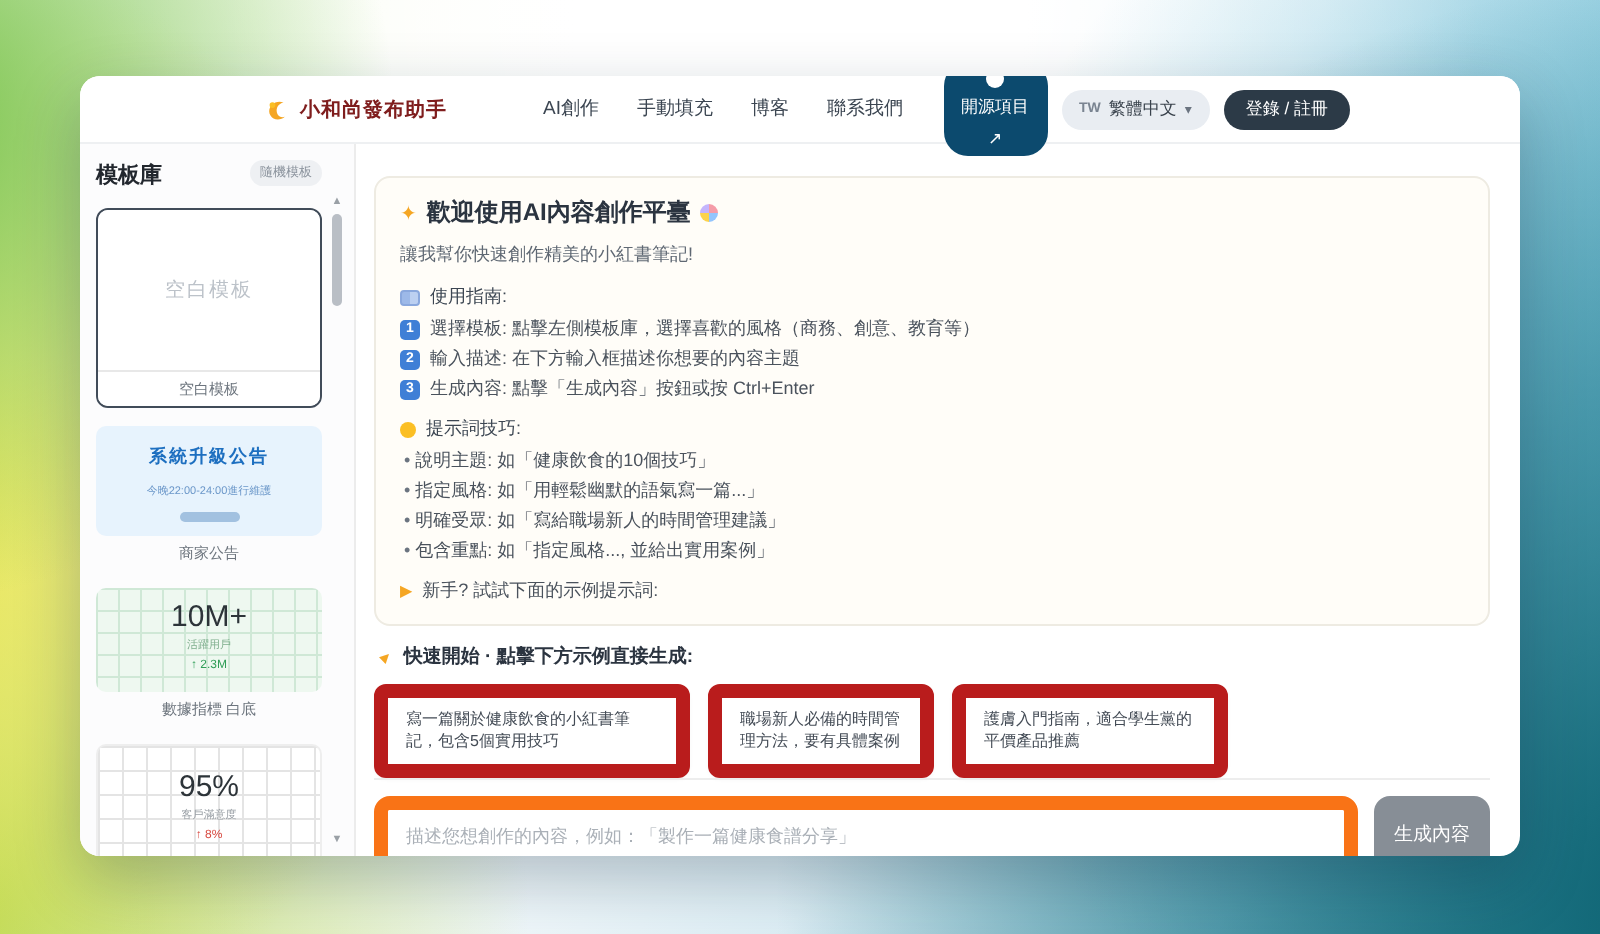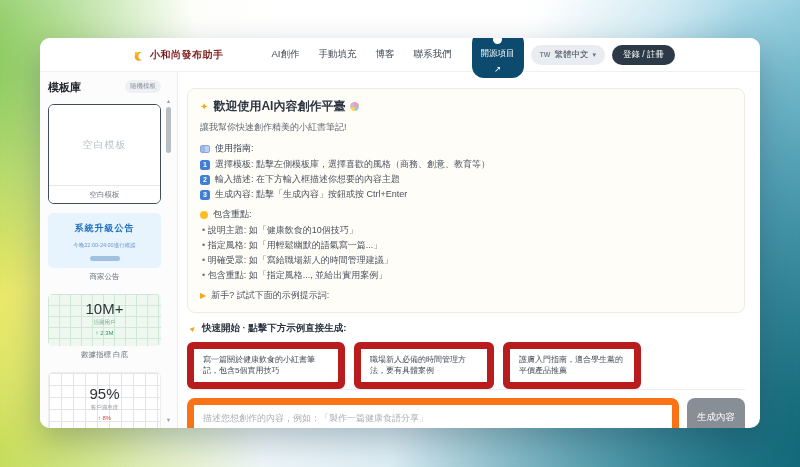--- a/index.html
+++ b/index.html
@@ -128,21 +128,21 @@
   .qs-titlerow { display:flex; align-items:center; gap:5px; margin:9px 0 7px 2px; }
   .ic-rocket { color:#f5a623; font-size:8px; display:inline-block; transform:rotate(45deg); }
   .qs-title { font-size:9.5px; font-weight:700; color:#2b3440; }
   .qs-row { display:flex; gap:9px; align-items:stretch; }
   .qs-btn {
     background:#fff; border:7px solid #b91c1c; border-radius:6px; padding:6px 9px;
     font-size:8px; color:#444c56; text-align:left; cursor:pointer; font-family:inherit;
     line-height:10.5px; box-shadow:0 1px 2px rgba(0,0,0,.03);
   }
   .qs-btn:nth-child(1){ width:158px; }
-  .qs-btn:nth-child(2){ width:140px; }
+  .qs-btn:nth-child(2){ width:113px; }
   .qs-btn:nth-child(3){ width:138px; }
   .composer { margin-top:auto; border-top:1px solid #ededed; padding-top:8px; display:flex; gap:8px; }
   .composer textarea {
     flex:1; height:38px; resize:none; border:7px solid #f97316; border-radius:8px;
     padding:7px 9px; font-size:9px; color:#333; font-family:inherit; outline:none;
   }
   .composer textarea::placeholder { color:#aab0b7; }
   .gen-btn {
     flex:0 0 58px; height:38px; background:#878e96; color:#fff; border:none;
     border-radius:8px; font-size:9.5px; cursor:pointer; font-family:inherit;
@@ -254,21 +254,21 @@
           <span class="step-num">2</span>
           <span>輸入描述: 在下方輸入框描述你想要的內容主題</span>
         </div>
         <div class="step">
           <span class="step-num">3</span>
           <span>生成內容: 點擊「生成內容」按鈕或按 Ctrl+Enter</span>
         </div>
 
         <div class="w-blocktitle">
           <span class="ic-bulb"></span>
-          <span>包含重點:</span>
+          <span>提示詞技巧:</span>
         </div>
         <div class="tip">說明主題: 如「健康飲食的10個技巧」</div>
         <div class="tip">指定風格: 如「用輕鬆幽默的語氣寫一篇...」</div>
         <div class="tip">明確受眾: 如「寫給職場新人的時間管理建議」</div>
         <div class="tip">包含重點: 如「指定風格..., 並給出實用案例」</div>
 
         <div class="w-newbie">
           <span class="ic-point">▶</span>
           <span>新手? 試試下面的示例提示詞:</span>
         </div>

